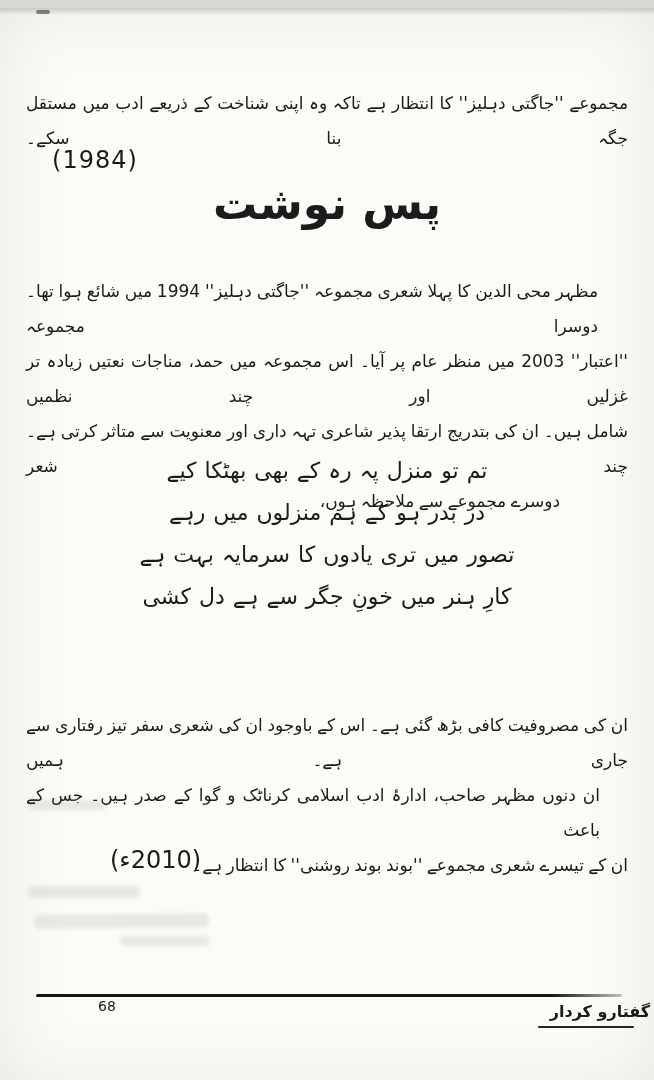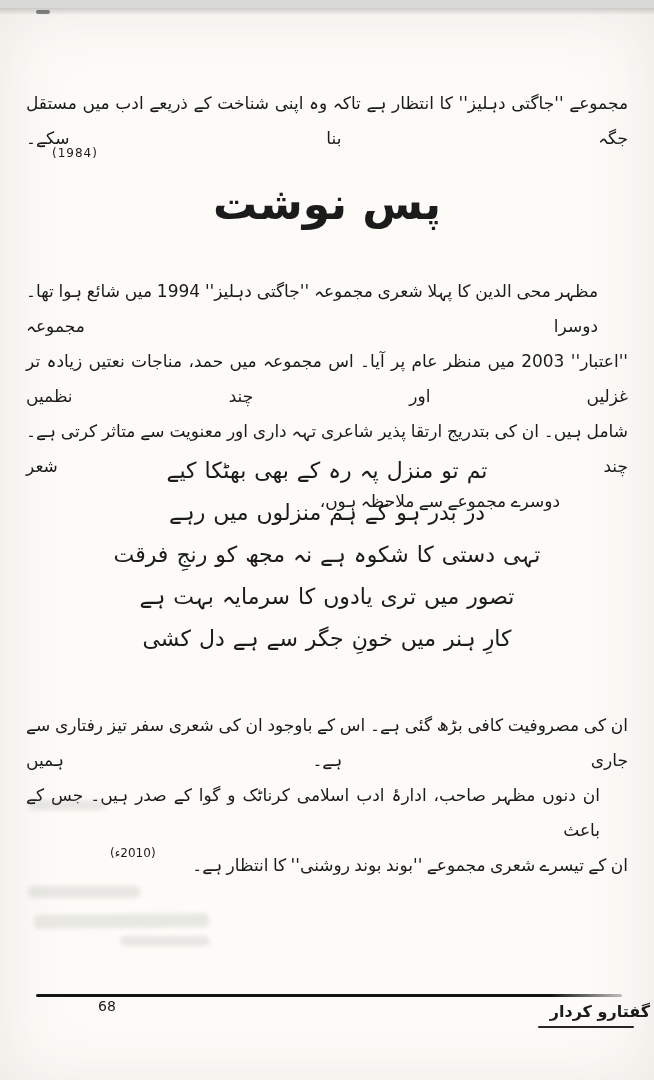--- a/index.html
+++ b/index.html
@@ -40,21 +40,21 @@
   }
   .jline { text-align: justify; text-align-last: justify; }
   .rline { text-align: right; }
 
   .continuation {
     top: 78px; left: 26px; right: 26px;
   }
 
   .year {
     direction: rtl;
-    font-size: 12px;
+    font-size: 24px;
     letter-spacing: 1px;
   }
   .year-first { top: 138px; left: 52px; }
   .year-second { top: 838px; left: 110px; }
 
   .heading {
     top: 170px; left: 0; right: 0;
     text-align: center;
     font-size: 44px;
     font-weight: 700;
@@ -131,21 +131,20 @@
   <div class="abs para1">
     <div class="prose-line jline indent-first">مظہر محی الدین کا پہلا شعری مجموعہ ''جاگتی دہلیز'' 1994 میں شائع ہوا تھا۔ دوسرا مجموعہ</div>
     <div class="prose-line jline">''اعتبار'' 2003 میں منظر عام پر آیا۔ اس مجموعہ میں حمد، مناجات نعتیں زیادہ تر غزلیں اور چند نظمیں</div>
     <div class="prose-line jline">شامل ہیں۔ ان کی بتدریج ارتقا پذیر شاعری تہہ داری اور معنویت سے متاثر کرتی ہے۔ چند شعر</div>
     <div class="prose-line rline short-last">دوسرے مجموعے سے ملاحظہ ہوں،</div>
   </div>
 
   <div class="abs poem">
     <div class="poem-line">تم تو منزل پہ رہ کے بھی بھٹکا کیے</div>
     <div class="poem-line">در بدر ہو کے ہم منزلوں میں رہے</div>
-    <div class="poem-line">تہی دستی کا شکوہ ہے نہ مجھ کو رنجِ فرقت</div>
     <div class="poem-line">تصور میں تری یادوں کا سرمایہ بہت ہے</div>
     <div class="poem-line">کارِ ہنر میں خونِ جگر سے ہے دل کشی</div>
   </div>
 
   <div class="abs para2">
     <div class="prose-line jline">ان کی مصروفیت کافی بڑھ گئی ہے۔ اس کے باوجود ان کی شعری سفر تیز رفتاری سے جاری ہے۔ ہمیں</div>
     <div class="prose-line jline indent-first">ان دنوں مظہر صاحب، ادارۂ ادب اسلامی کرناٹک و گوا کے صدر ہیں۔ جس کے باعث</div>
     <div class="prose-line rline">ان کے تیسرے شعری مجموعے ''بوند بوند روشنی'' کا انتظار ہے۔</div>
   </div>
 

